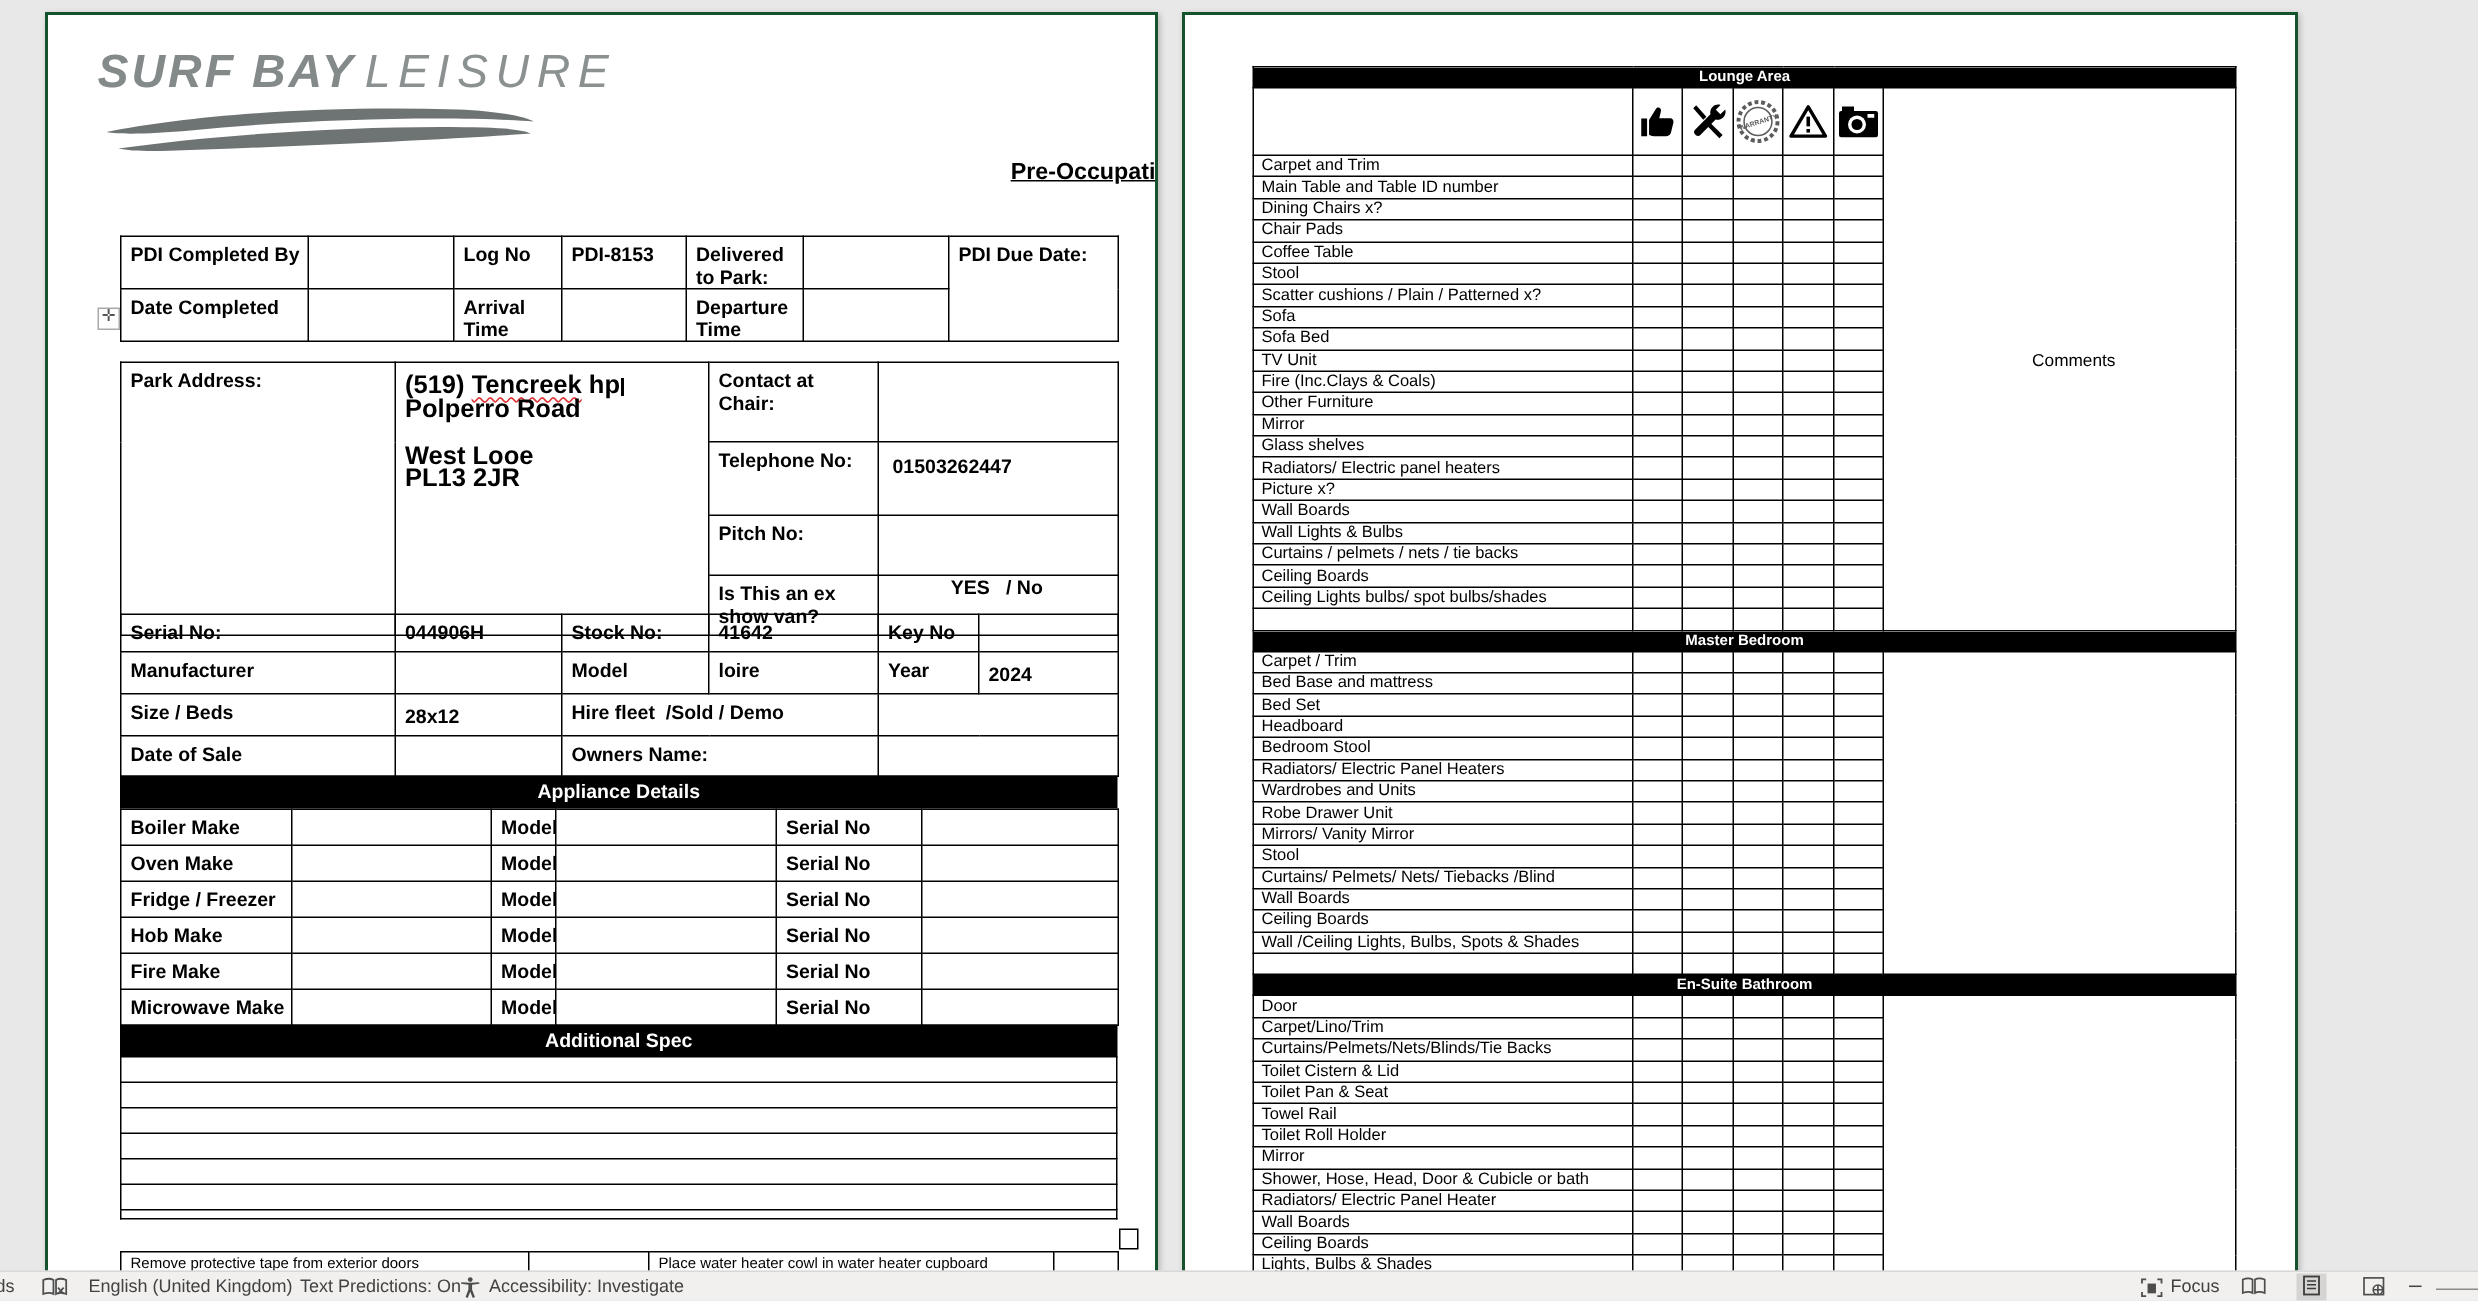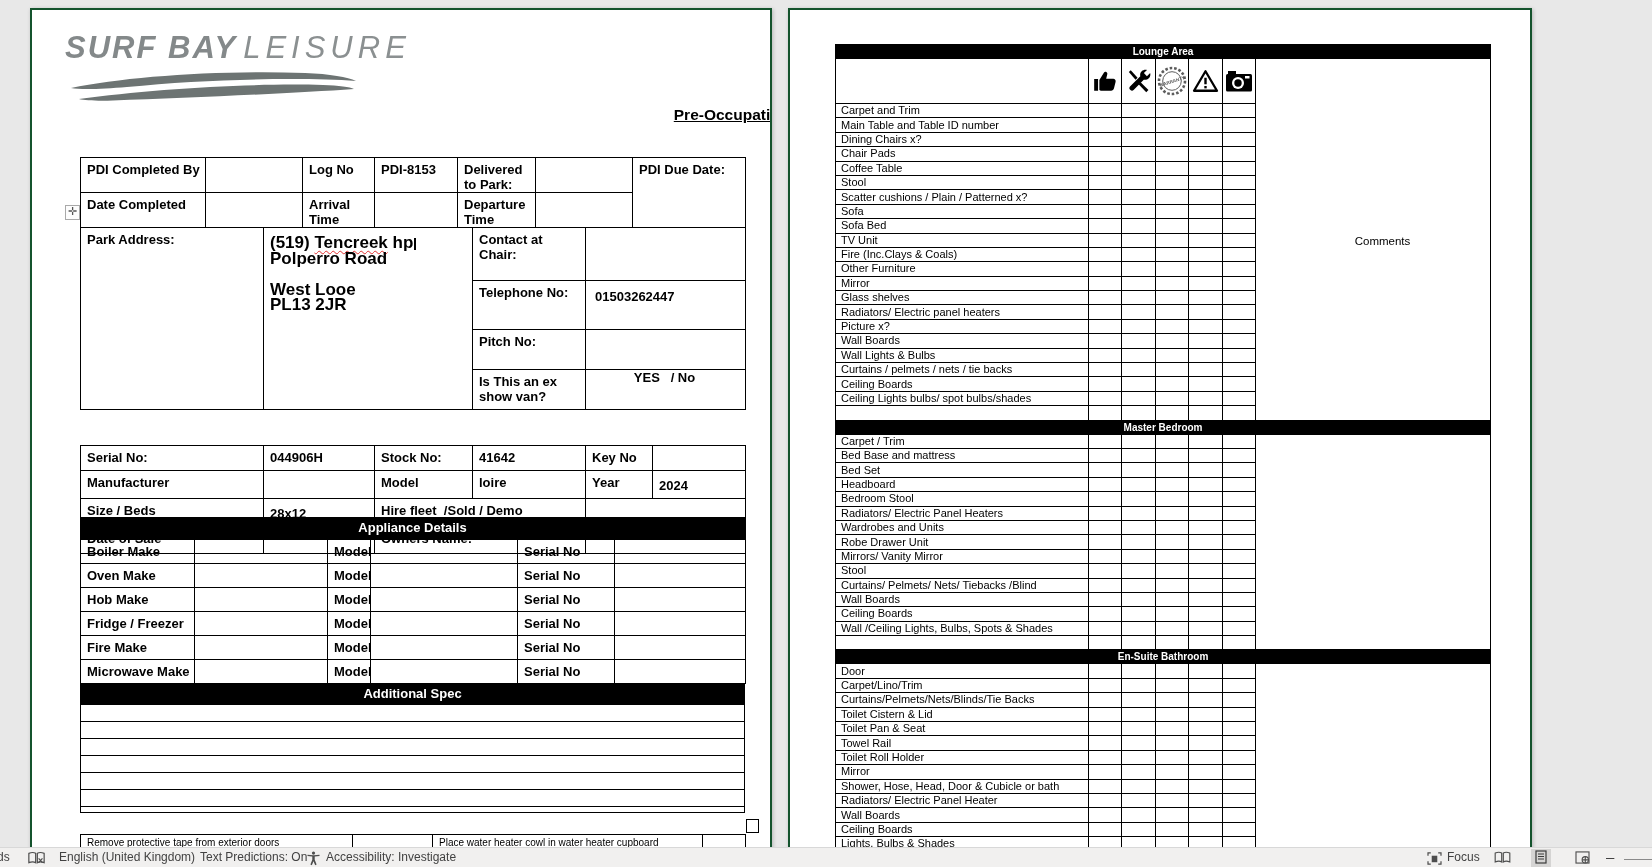--- a/index.html
+++ b/index.html
@@ -93,21 +93,21 @@
       <td class="lb">Date Completed</td>
       <td></td>
       <td class="lb">Arrival Time</td>
       <td></td>
       <td class="lb">Departure Time</td>
       <td></td>
     </tr>
   </tbody>
     </table>
 
-  <table class="f" style="top:217px;width:665px;">
+  <table class="f" style="top:231px;width:665px;">
     <colgroup>
         <col style="width:183px">
         <col style="width:209px">
         <col style="width:113px">
         <col style="width:160px">
       </colgroup>
     <tbody>
         <tr style="height:53px">
       <td class="lb" rowspan="4">Park Address:</td>
       <td rowspan="4" id="address-cell" style="padding-top:7px">
@@ -128,21 +128,21 @@
       <td class="lb">Pitch No:</td>
       <td></td>
     </tr>
     <tr style="height:40px">
       <td class="lb">Is This an ex show van?</td>
       <td class="val pre" style="text-align:center;padding-top:0;padding-left:0">YES   / No</td>
     </tr>
   </tbody>
     </table>
 
-  <table class="f" style="top:399px;width:665px;margin-top:36px;">
+  <table class="f" style="top:399px;width:665px;">
     <colgroup>
         <col style="width:183px">
         <col style="width:111px">
         <col style="width:98px">
         <col style="width:113px">
         <col style="width:67px">
         <col style="width:93px">
       </colgroup>
     <tbody>
         <tr style="height:25px">
@@ -198,29 +198,29 @@
         </tr>
         <tr style="height: 24px;">
           <td class="lb">Oven Make</td>
           <td></td>
           <td class="lb">Model</td>
           <td></td>
           <td class="lb">Serial No</td>
           <td></td>
         </tr>
         <tr style="height: 24px;">
+          <td class="lb">Fridge / Freezer</td>
+          <td></td>
+          <td class="lb">Model</td>
+          <td></td>
+          <td class="lb">Serial No</td>
+          <td></td>
+        </tr>
+        <tr style="height: 24px;">
           <td class="lb">Hob Make</td>
-          <td></td>
-          <td class="lb">Model</td>
-          <td></td>
-          <td class="lb">Serial No</td>
-          <td></td>
-        </tr>
-        <tr style="height: 24px;">
-          <td class="lb">Fridge / Freezer</td>
           <td></td>
           <td class="lb">Model</td>
           <td></td>
           <td class="lb">Serial No</td>
           <td></td>
         </tr>
         <tr style="height: 24px;">
           <td class="lb">Fire Make</td>
           <td></td>
           <td class="lb">Model</td>

